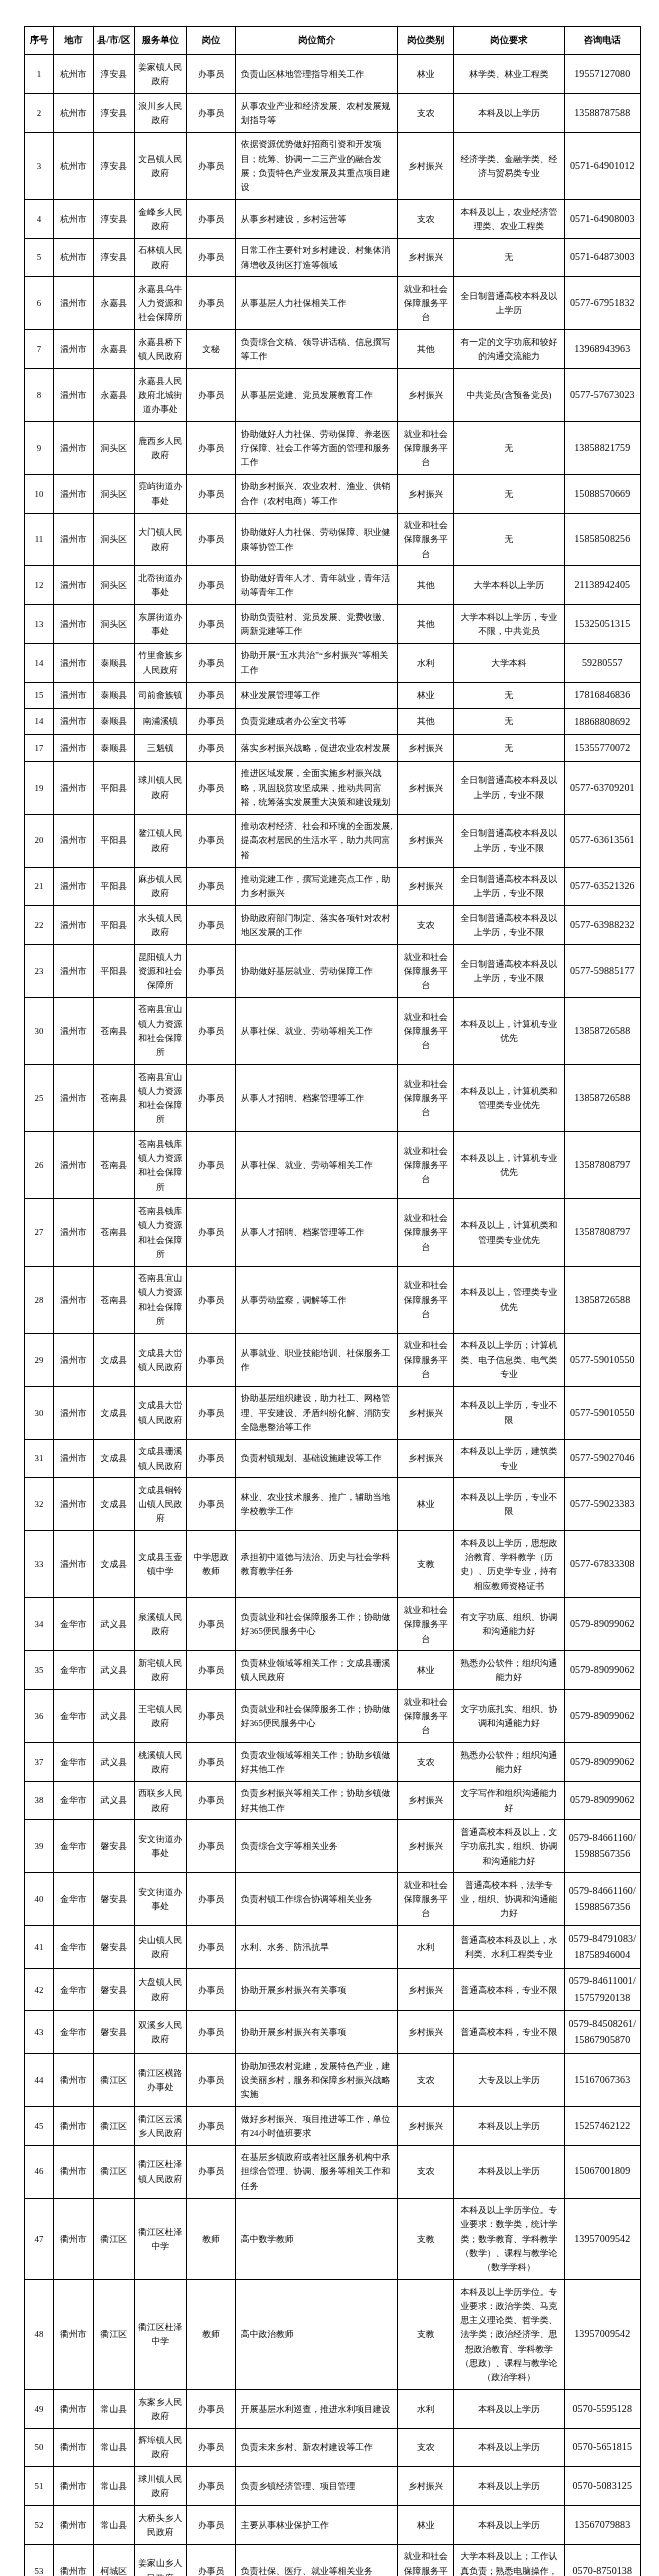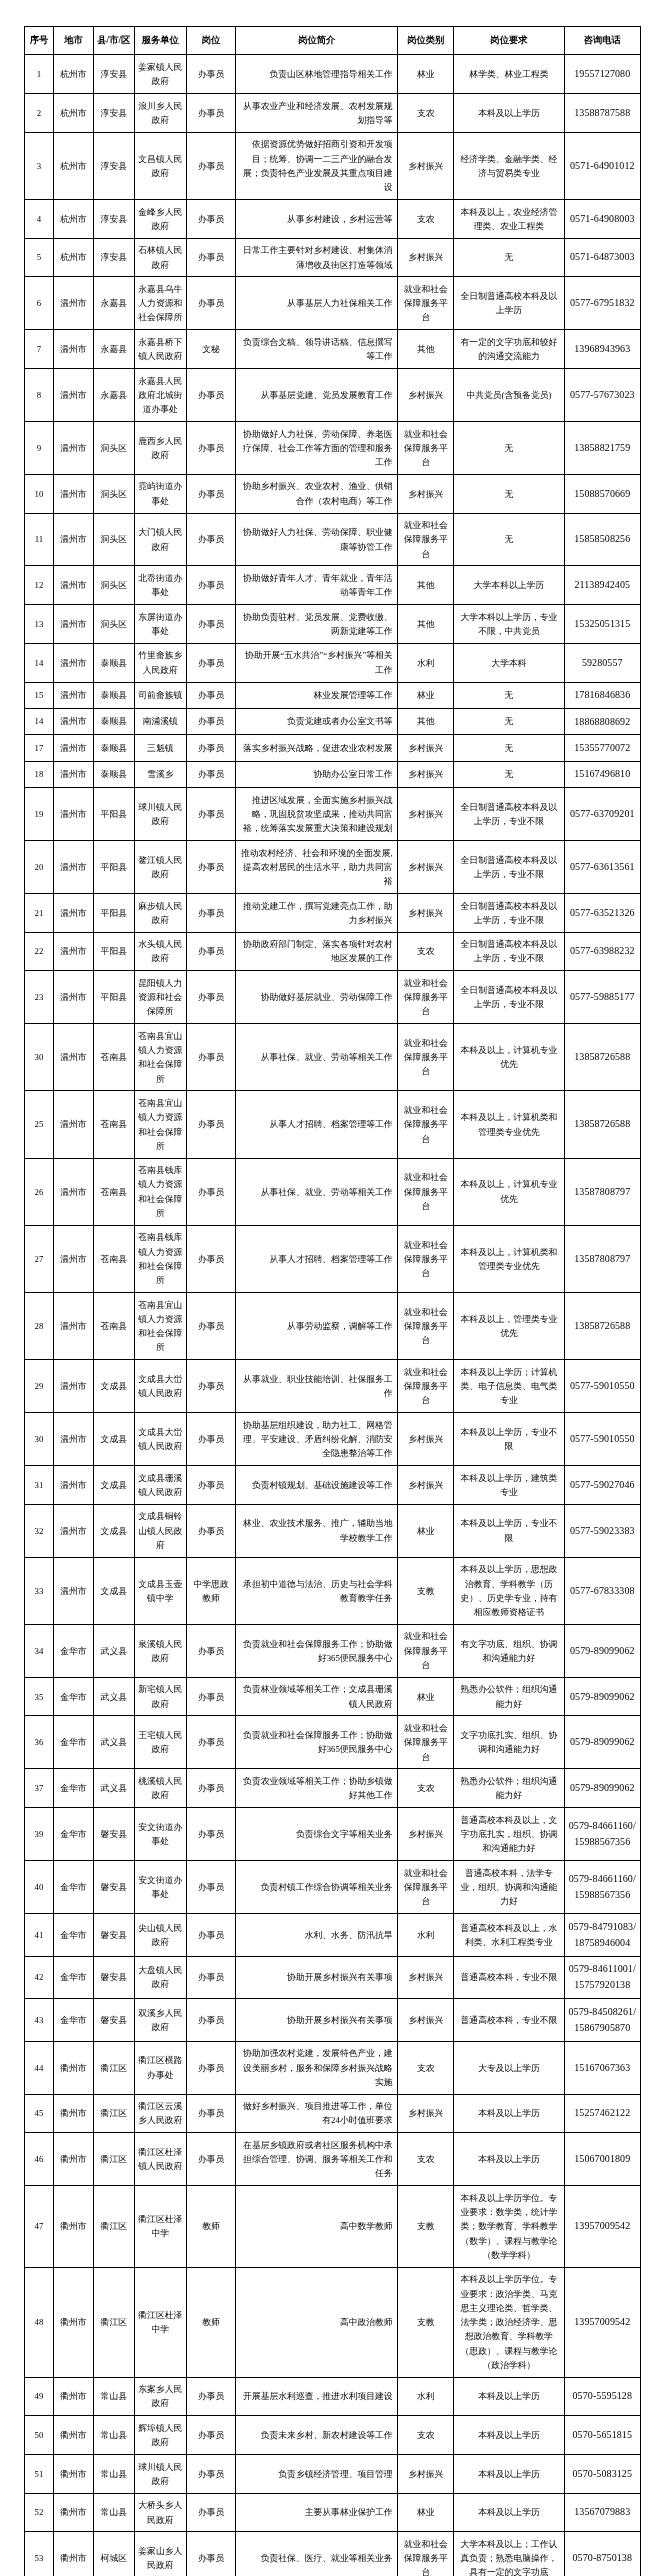--- a/index.html
+++ b/index.html
@@ -30,21 +30,21 @@
     vertical-align: middle;
     word-break: break-all;
     overflow-wrap: break-word;
   }
   .job-table th {
     font-weight: bold;
     font-size: 9.3px;
     padding: 6.2px 1.5px;
   }
   .job-table td.desc {
-    text-align: right;
+    text-align: left;
     padding-left: 4.6px;
     padding-right: 4.6px;
   }
   .job-table td.phone {
     font-size: 10px;
     letter-spacing: 0.1px;
   }
   col.c-idx   { width: 4.7%; }
   col.c-city  { width: 6.5%; }
   col.c-cty   { width: 6.6%; }
@@ -266,31 +266,20 @@
           <td>温州市</td>
           <td>泰顺县</td>
           <td>三魁镇</td>
           <td>办事员</td>
           <td class="desc">落实乡村振兴战略，促进农业农村发展</td>
           <td>乡村振兴</td>
           <td>无</td>
           <td class="phone">15355770072</td>
         </tr>
         <tr>
-          <td>18</td>
-          <td>温州市</td>
-          <td>泰顺县</td>
-          <td>雪溪乡</td>
-          <td>办事员</td>
-          <td class="desc">协助办公室日常工作</td>
-          <td>乡村振兴</td>
-          <td>无</td>
-          <td class="phone">15167496810</td>
-        </tr>
-        <tr>
           <td>19</td>
           <td>温州市</td>
           <td>平阳县</td>
           <td>球川镇人民政府</td>
           <td>办事员</td>
           <td class="desc">推进区域发展，全面实施乡村振兴战略，巩固脱贫攻坚成果，推动共同富裕，统筹落实发展重大决策和建设规划</td>
           <td>乡村振兴</td>
           <td>全日制普通高校本科及以上学历，专业不限</td>
           <td class="phone">0577-63709201</td>
         </tr>
@@ -486,20 +475,31 @@
           <td>金华市</td>
           <td>武义县</td>
           <td>桃溪镇人民政府</td>
           <td>办事员</td>
           <td class="desc">负责农业领域等相关工作；协助乡镇做好其他工作</td>
           <td>支农</td>
           <td>熟悉办公软件；组织沟通能力好</td>
           <td class="phone">0579-89099062</td>
         </tr>
         <tr>
+          <td>38</td>
+          <td>金华市</td>
+          <td>武义县</td>
+          <td>西联乡人民政府</td>
+          <td>办事员</td>
+          <td class="desc">负责乡村振兴等相关工作；协助乡镇做好其他工作</td>
+          <td>乡村振兴</td>
+          <td>文字写作和组织沟通能力好</td>
+          <td class="phone">0579-89099062</td>
+        </tr>
+        <tr>
           <td>39</td>
           <td>金华市</td>
           <td>磐安县</td>
           <td>安文街道办事处</td>
           <td>办事员</td>
           <td class="desc">负责综合文字等相关业务</td>
           <td>乡村振兴</td>
           <td>普通高校本科及以上，文字功底扎实，组织、协调和沟通能力好</td>
           <td class="phone">0579-84661160/15988567356</td>
         </tr>

